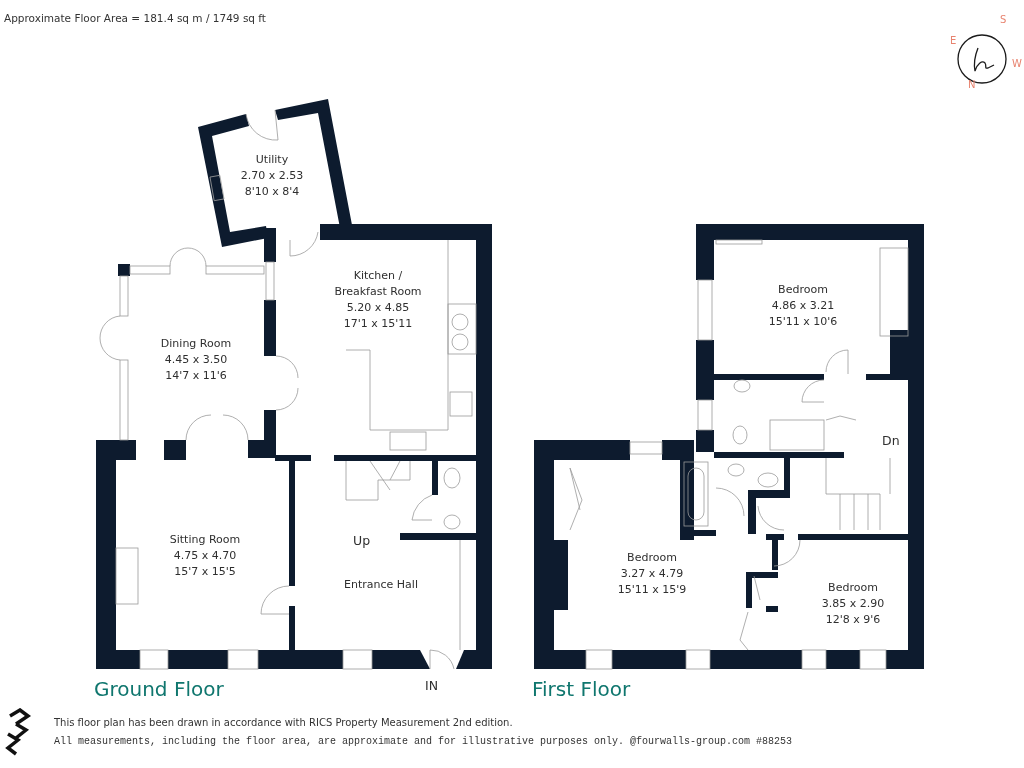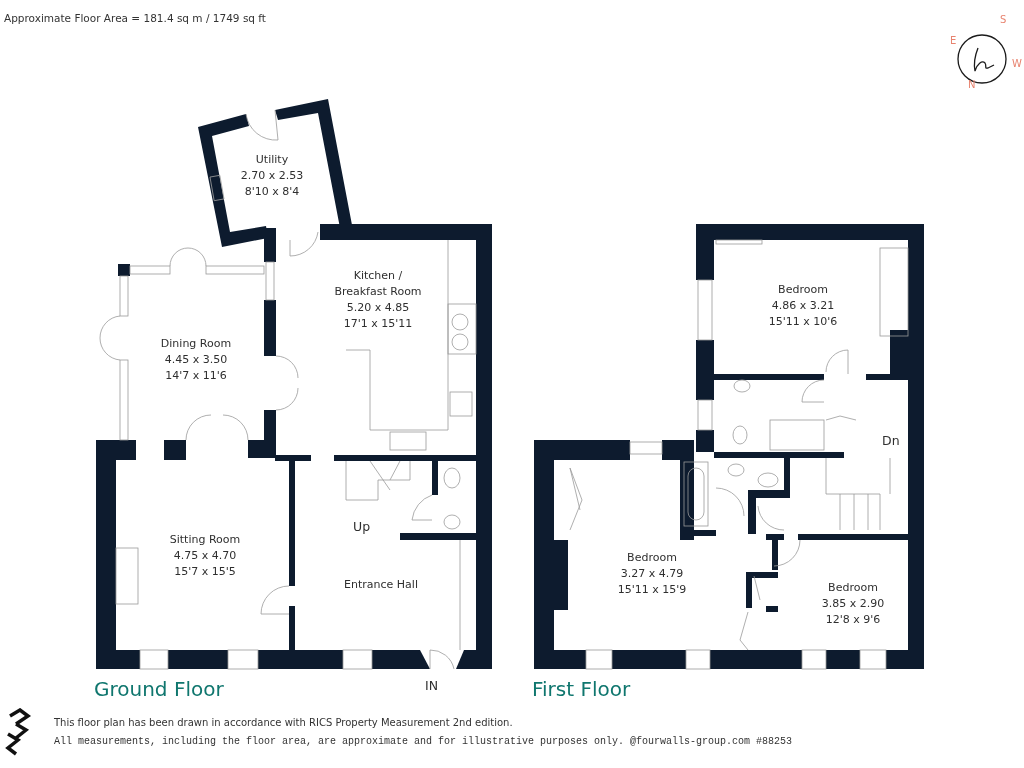--- a/index.html
+++ b/index.html
@@ -183,21 +183,21 @@
   <div>14'7 x 11'6</div>
 </div>
 <div class="room-label" style="left:205px;top:532px;">
   <div>Sitting Room</div>
   <div>4.75 x 4.70</div>
   <div>15'7 x 15'5</div>
 </div>
 <div class="room-label" style="left:381px;top:577px;">
   <div>Entrance Hall</div>
 </div>
-<div class="small-lbl" style="left:353px;top:519px;">Up</div>
+<div class="small-lbl" style="left:353px;top:533px;">Up</div>
 <div class="small-lbl" style="left:425px;top:678px;">IN</div>
 <div class="floor-title" style="left:94px;top:677px;">Ground Floor</div>
 
 <div class="room-label" style="left:803px;top:282px;">
   <div>Bedroom</div>
   <div>4.86 x 3.21</div>
   <div>15'11 x 10'6</div>
 </div>
 <div class="room-label" style="left:652px;top:550px;">
   <div>Bedroom</div>

